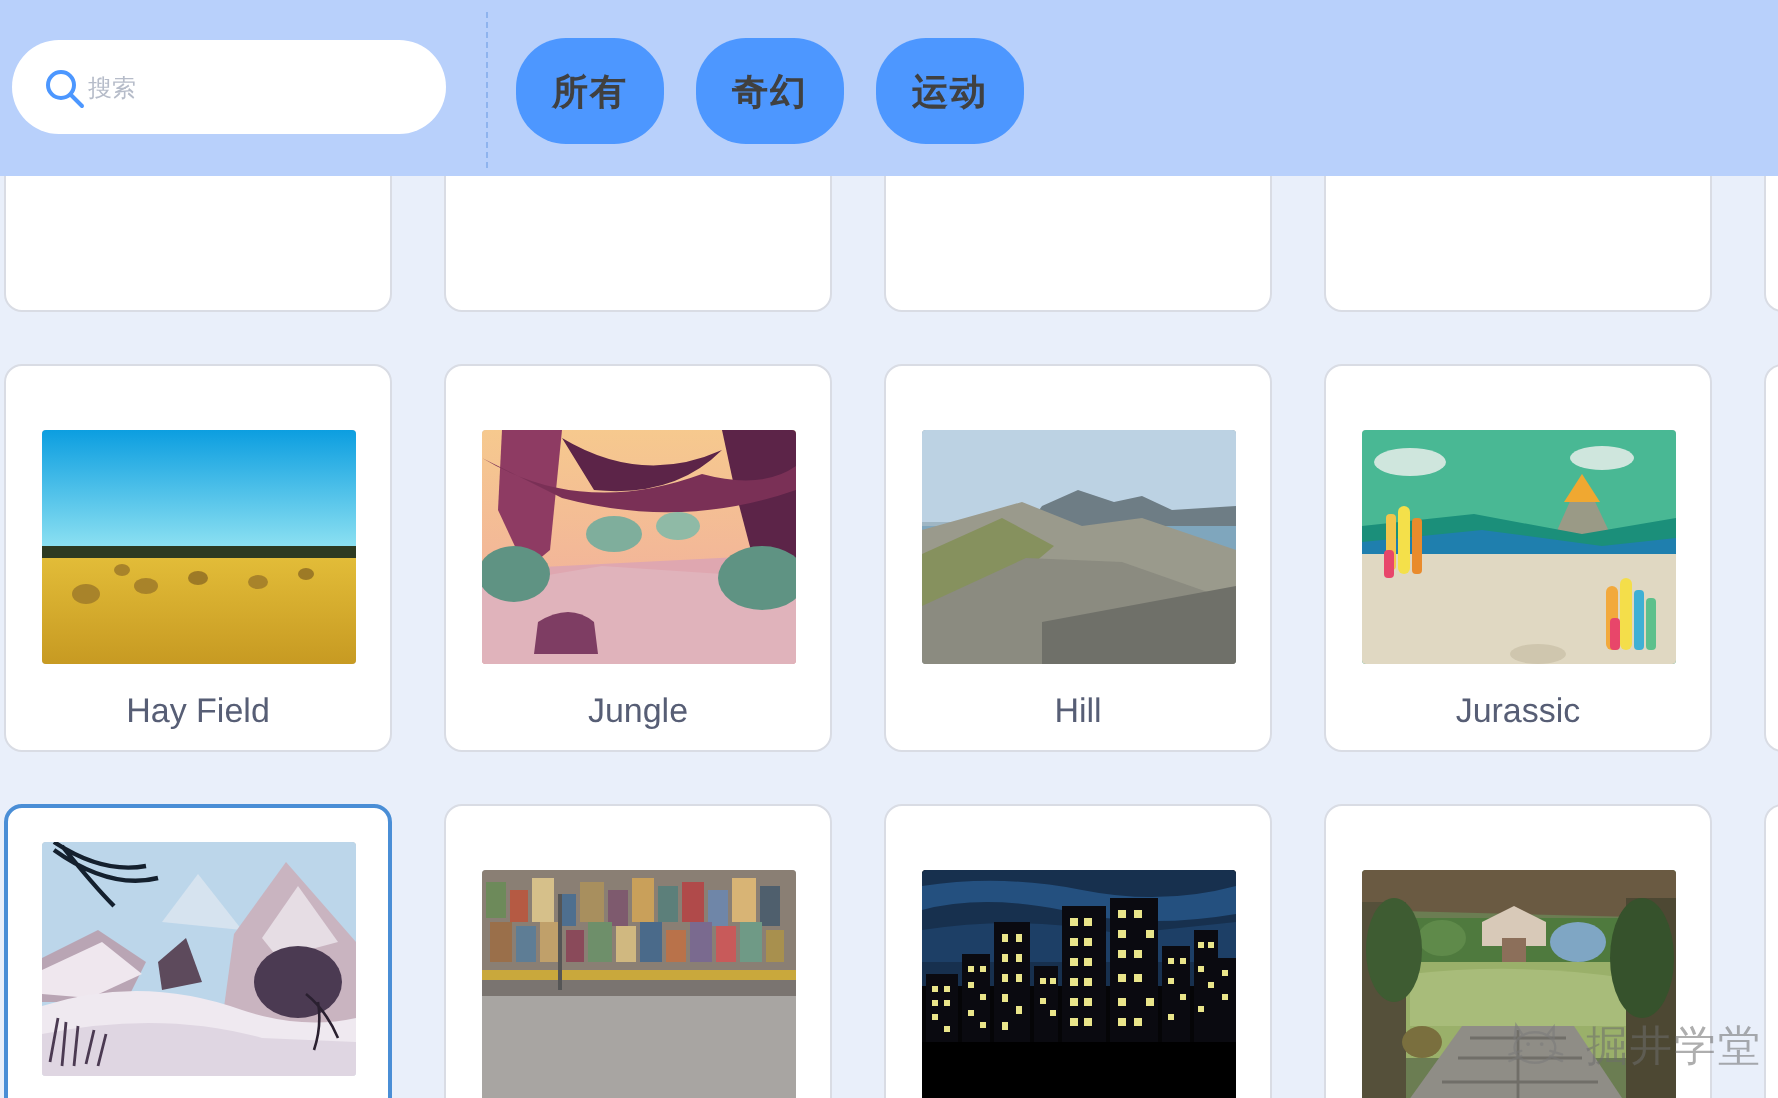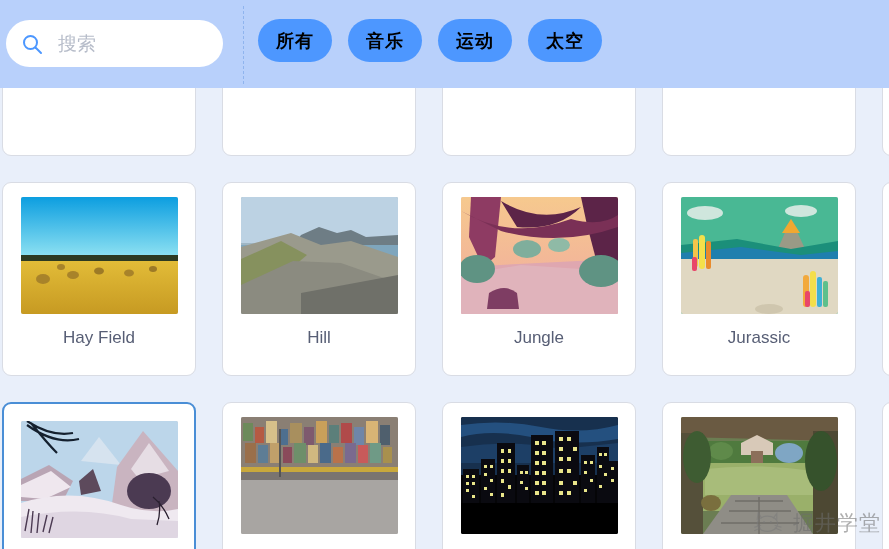--- a/index.html
+++ b/index.html
@@ -25,42 +25,42 @@
     background: #ffffff;
     border-radius: 24px;
     display: flex; align-items: center;
     padding-left: 14px;
   }
   .search-icon { width: 24px; height: 24px; flex: 0 0 24px; color: #4c97ff; }
   .search-icon svg { display: block; }
   .search-input {
     border: 0; outline: 0; background: transparent;
     font-family: "Liberation Sans", "DejaVu Sans", sans-serif;
-    font-size: 19px; color: #575e75;
-    margin-left: 14px; width: 150px; height: 30px;
+    font-size: 12px; color: #575e75;
+    width: 150px; height: 30px;
   }
   .search-input::placeholder { color: #b6bcc9; }
 
   .divider {
     position: absolute; left: 243px; top: 6px;
     width: 0; height: 78px;
     border-left: 1px dashed #8fb4ee;
   }
 
   .cat-row {
     position: absolute; left: 258px; top: 19px;
     display: flex; gap: 16px; align-items: center;
   }
   .cat-btn {
-    height: 43px; min-width: 74px;
+    height: 53px; min-width: 74px;
     padding: 0 16px;
     border: 0; outline: 0; cursor: pointer;
     border-radius: 25px;
     background: #4d97ff;
-    color: #000000;
+    color: #404040;
     font-family: Liberation Mono, monospace;
     font-size: 18px; font-weight: bold;
     letter-spacing: 1px;
     display: flex; align-items: center; justify-content: center;
     white-space: nowrap;
   }
   .cat-btn.active { background: #f5921e; }
 
   
   .grid-area {
@@ -76,21 +76,21 @@
     grid-template-columns: repeat(5, 194px);
     gap: 26px 26px;
   }
   .card {
     width: 194px; height: 194px;
     background: #ffffff;
     border: 1px solid #d9dce4;
     border-radius: 9px;
     display: flex; flex-direction: column;
     align-items: center;
-    padding-top: 14px;
+    padding-top: 32px;
     cursor: pointer;
     overflow: hidden;
   }
   .card.selected { border: 2px solid #4a8ed6; padding-top: 17px; }
   .card-thumb {
     width: 157px; height: 117px;
     border-radius: 2px;
     overflow: hidden;
     position: relative;
     background: #ccc;
@@ -132,23 +132,22 @@
           <line x1="15.5" y1="15.5" x2="21" y2="21"></line>
         </svg>
       </span>
       <input class="search-input" type="text" placeholder="搜索" style="">
     </div>
 
     <div class="divider"></div>
 
     <div class="cat-row" id="cat-row">
         <button class="cat-btn">所有</button>
-        <button class="cat-btn">音乐</button>
+        <button class="cat-btn">奇幻</button>
         <button class="cat-btn">运动</button>
-        <button class="cat-btn">太空</button>
       </div>
   </div>
 
   <div class="grid-area">
     <div class="grid" id="card-grid">
         <div class="card"></div>
         <div class="card"></div>
         <div class="card"></div>
         <div class="card"></div>
         <div class="card"></div>
@@ -174,35 +173,20 @@
               <ellipse cx="108" cy="76" rx="5" ry="3.5" fill="#a8832a"></ellipse>
               <ellipse cx="132" cy="72" rx="4" ry="3" fill="#9d7a26"></ellipse>
               <ellipse cx="40" cy="70" rx="4" ry="3" fill="#a8832a"></ellipse>
             </svg>
           </div>
           <div class="card-label">Hay Field</div>
         </div>
         <div class="card">
           <div class="card-thumb">
             <svg viewBox="0 0 157 117" preserveAspectRatio="none">
-              <rect width="157" height="117" fill="#9fb6c4"></rect>
-              <rect width="157" height="46" fill="#bcd2e3"></rect>
-              <path d="M60 38 L78 30 L96 36 L110 33 L125 40 L157 38 L157 52 L50 52 Z" fill="#6e7d85"></path>
-              <rect y="48" width="157" height="18" fill="#7fa6bd"></rect>
-              <path d="M0 50 L50 36 L80 48 L110 44 L157 60 L157 117 L0 117 Z" fill="#9a9a8c"></path>
-              <path d="M0 62 L40 44 L66 58 L40 80 L0 90 Z" fill="#86915e"></path>
-              <path d="M0 88 L52 64 L100 66 L157 86 L157 117 L0 117 Z" fill="#8b8b80"></path>
-              <path d="M60 96 L157 78 L157 117 L60 117 Z" fill="#6f7069"></path>
-            </svg>
-          </div>
-          <div class="card-label">Hill</div>
-        </div>
-        <div class="card">
-          <div class="card-thumb">
-            <svg viewBox="0 0 157 117" preserveAspectRatio="none">
               <defs>
                 <linearGradient id="jg" x1="0" y1="0" x2="0" y2="1">
                   <stop offset="0" stop-color="#f6c98e"></stop>
                   <stop offset="1" stop-color="#f0a9a0"></stop>
                 </linearGradient>
               </defs>
               <rect width="157" height="117" fill="url(#jg)"></rect>
               <path d="M0 70 L157 62 L157 117 L0 117 Z" fill="#dfa7b0"></path>
               <path d="M0 78 L60 68 L120 72 L157 66 L157 117 L0 117 Z" fill="#e0b3bb"></path>
               <path d="M10 0 L40 0 L34 60 L22 70 L8 40 Z" fill="#8e3b63"></path>
@@ -210,20 +194,35 @@
               <path d="M40 4 Q80 28 120 10 Q96 34 56 30 Z" fill="#5c2448"></path>
               <path d="M0 14 Q50 44 110 22 Q140 30 157 18 L157 30 Q100 50 40 34 Z" fill="#7a3056"></path>
               <ellipse cx="16" cy="72" rx="18" ry="14" fill="#5f9383"></ellipse>
               <ellipse cx="140" cy="74" rx="22" ry="16" fill="#5f9383"></ellipse>
               <ellipse cx="66" cy="52" rx="14" ry="9" fill="#7fae9c"></ellipse>
               <ellipse cx="98" cy="48" rx="11" ry="7" fill="#8fbaa6"></ellipse>
               <path d="M28 96 Q44 86 56 96 L58 112 L26 112 Z" fill="#7e3d63"></path>
             </svg>
           </div>
           <div class="card-label">Jungle</div>
+        </div>
+        <div class="card">
+          <div class="card-thumb">
+            <svg viewBox="0 0 157 117" preserveAspectRatio="none">
+              <rect width="157" height="117" fill="#9fb6c4"></rect>
+              <rect width="157" height="46" fill="#bcd2e3"></rect>
+              <path d="M60 38 L78 30 L96 36 L110 33 L125 40 L157 38 L157 52 L50 52 Z" fill="#6e7d85"></path>
+              <rect y="48" width="157" height="18" fill="#7fa6bd"></rect>
+              <path d="M0 50 L50 36 L80 48 L110 44 L157 60 L157 117 L0 117 Z" fill="#9a9a8c"></path>
+              <path d="M0 62 L40 44 L66 58 L40 80 L0 90 Z" fill="#86915e"></path>
+              <path d="M0 88 L52 64 L100 66 L157 86 L157 117 L0 117 Z" fill="#8b8b80"></path>
+              <path d="M60 96 L157 78 L157 117 L60 117 Z" fill="#6f7069"></path>
+            </svg>
+          </div>
+          <div class="card-label">Hill</div>
         </div>
         <div class="card">
           <div class="card-thumb">
             <svg viewBox="0 0 157 117" preserveAspectRatio="none">
               <rect width="157" height="117" fill="#49b894"></rect>
               <ellipse cx="24" cy="16" rx="18" ry="7" fill="#cfe6dd"></ellipse>
               <ellipse cx="120" cy="14" rx="16" ry="6" fill="#cfe6dd"></ellipse>
               <path d="M95 56 L110 22 L126 56 Z" fill="#9a9a86"></path>
               <path d="M101 36 L110 22 L119 36 Z" fill="#f0a831"></path>
               <path d="M0 48 L56 42 L110 52 L157 44 L157 62 L0 62 Z" fill="#1b8f7a"></path>

